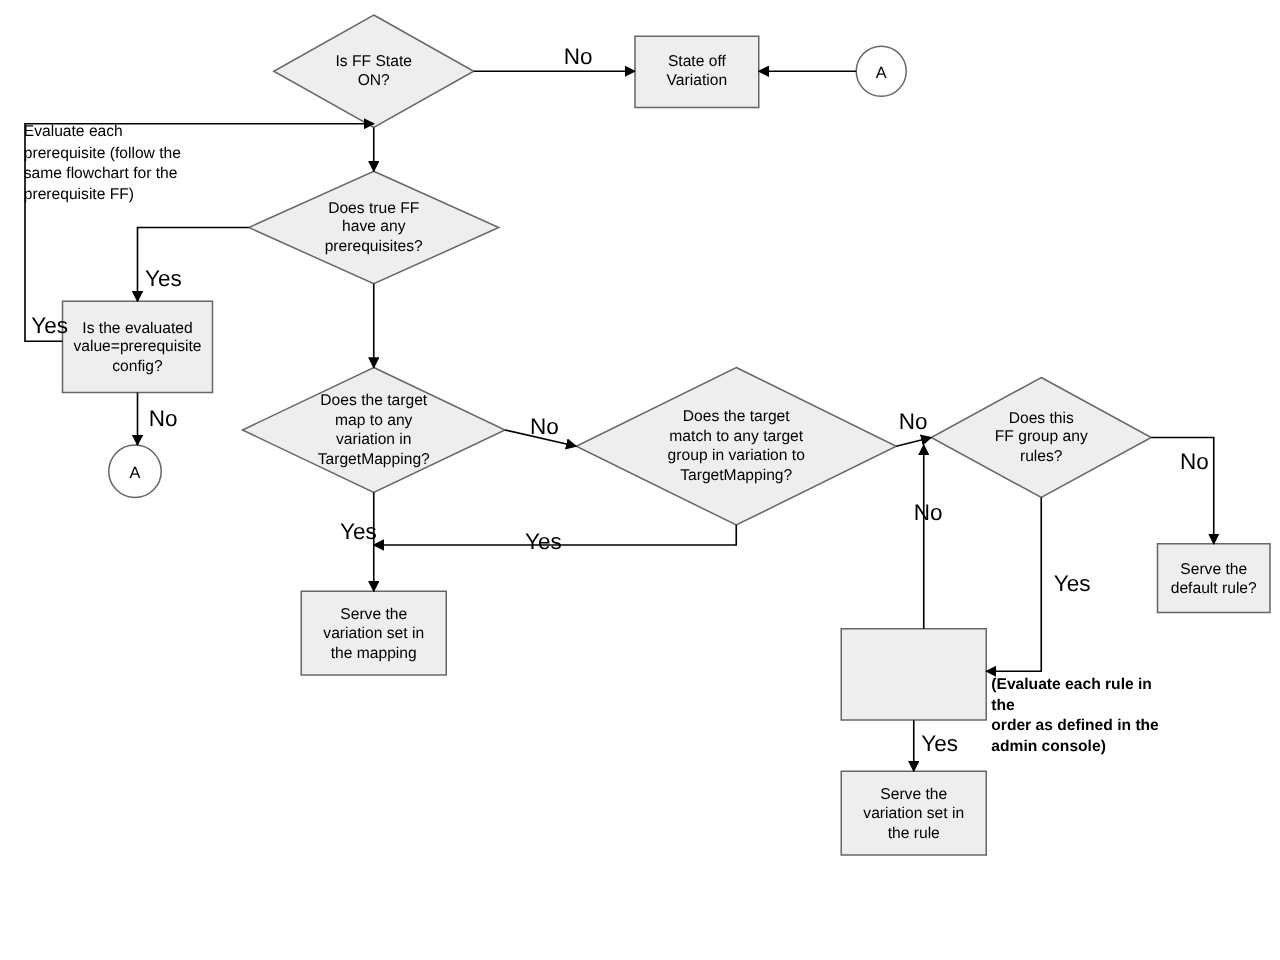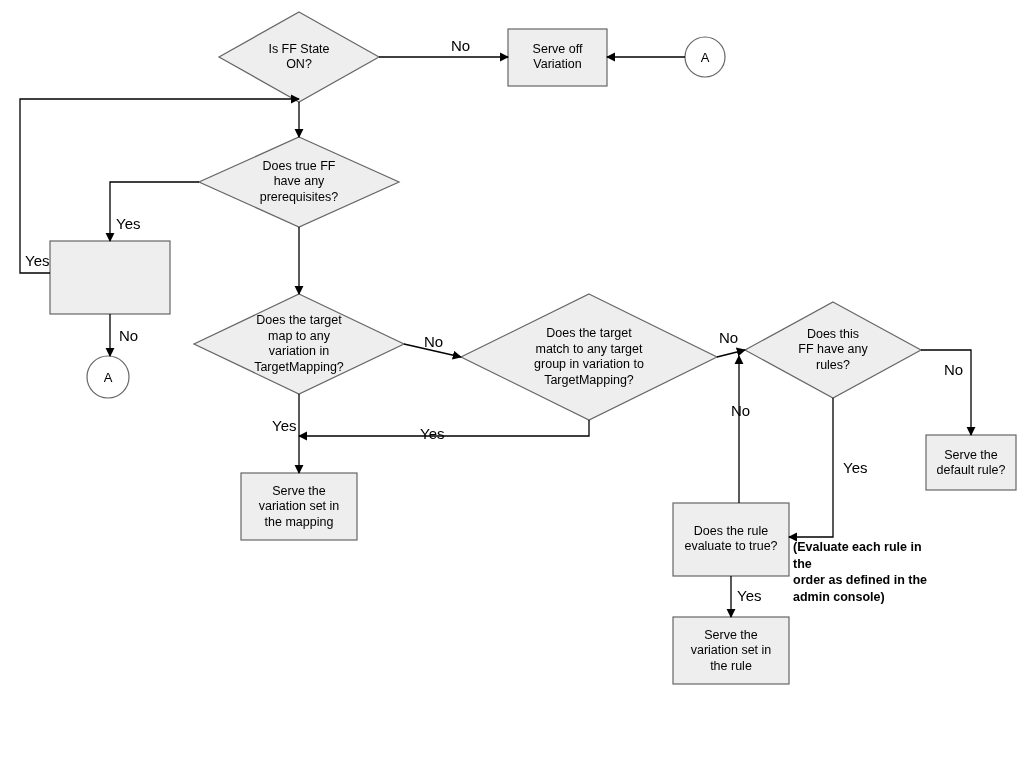--- a/index.html
+++ b/index.html
@@ -56,21 +56,21 @@
   }
   .conn-label {
     font-size: 13px;
     line-height: 15px;
     text-align: center;
     display: flex;
     align-items: center;
     justify-content: center;
   }
   .edge-label {
-    font-size: 15px;
+    font-size: 18px;
     line-height: 15px;
     text-align: left;
   }
   .note-label {
     font-size: 12.5px;
     line-height: 16.5px;
     text-align: left;
   }
 </style>
 </head>
@@ -138,55 +138,56 @@
     <path class="edge" d="M 833,398 L 833,537 L 789,537" marker-end="url(#arrow)"></path>
 
     <path class="edge" d="M 921,350 L 971,350 L 971,435" marker-end="url(#arrow)"></path>
 
     <path class="edge" d="M 731,576 L 731,617" marker-end="url(#arrow)"></path>
   </svg>
 
   <div class="node-label" style="left:229px; top:32px; width:140px; height:50px;">Is FF State
 ON?</div>
 
-  <div class="node-label" style="left:510px; top:38px; width:95px; height:38px;">Serve off
+  <div class="node-label" style="left:510px; top:38px; width:95px; height:38px;">State off
 Variation</div>
 
   <div class="node-label conn-label" style="left:685px; top:47px; width:40px; height:20px;">A</div>
 
   <div class="node-label" style="left:234px; top:150px; width:130px; height:64px;">Does true FF
 have any
 prerequisites?</div>
 
+  <div class="node-label" style="left:52px; top:254px; width:116px; height:48px;">Is the evaluated
+value=prerequisite
+config?</div>
 
   <div class="node-label conn-label" style="left:88px; top:367px; width:40px; height:20px;">A</div>
 
   <div class="node-label" style="left:234px; top:311px; width:130px; height:66px;">Does the target
 map to any
 variation in
 TargetMapping?</div>
 
   <div class="node-label" style="left:502px; top:324px; width:174px; height:66px;">Does the target
 match to any target
 group in variation to
 TargetMapping?</div>
 
   <div class="node-label" style="left:777px; top:325px; width:112px; height:50px;">Does this
-FF have any
+FF group any
 rules?</div>
 
   <div class="node-label" style="left:928px; top:446px; width:86px; height:34px;">Serve the
 default rule?</div>
 
   <div class="node-label" style="left:243px; top:483px; width:112px; height:48px;">Serve the
 variation set in
 the mapping</div>
 
-  <div class="node-label" style="left:675px; top:521px; width:112px; height:36px;">Does the rule
-evaluate to true?</div>
 
   <div class="node-label" style="left:675px; top:627px; width:112px; height:48px;">Serve the
 variation set in
 the rule</div>
 
   <div class="edge-label" style="left:451px; top:38px;">No</div>
 
   <div class="edge-label" style="left:116px; top:216px;">Yes</div>
 
   <div class="edge-label" style="left:25px; top:253px;">Yes</div>
@@ -202,18 +203,22 @@
   <div class="edge-label" style="left:719px; top:330px;">No</div>
 
   <div class="edge-label" style="left:731px; top:403px;">No</div>
 
   <div class="edge-label" style="left:843px; top:460px;">Yes</div>
 
   <div class="edge-label" style="left:944px; top:362px;">No</div>
 
   <div class="edge-label" style="left:737px; top:588px;">Yes</div>
 
+  <div class="note-label" style="left:19px; top:97px; width:190px;">Evaluate each
+prerequisite (follow the
+same flowchart for the
+prerequisite FF)</div>
 
   <div class="note-label" style="left:793px; top:539px; width:150px;font-weight:bold;">(Evaluate each rule in the
 order as defined in the
 admin console)</div>
 
 </div>
 
 </body></html>

